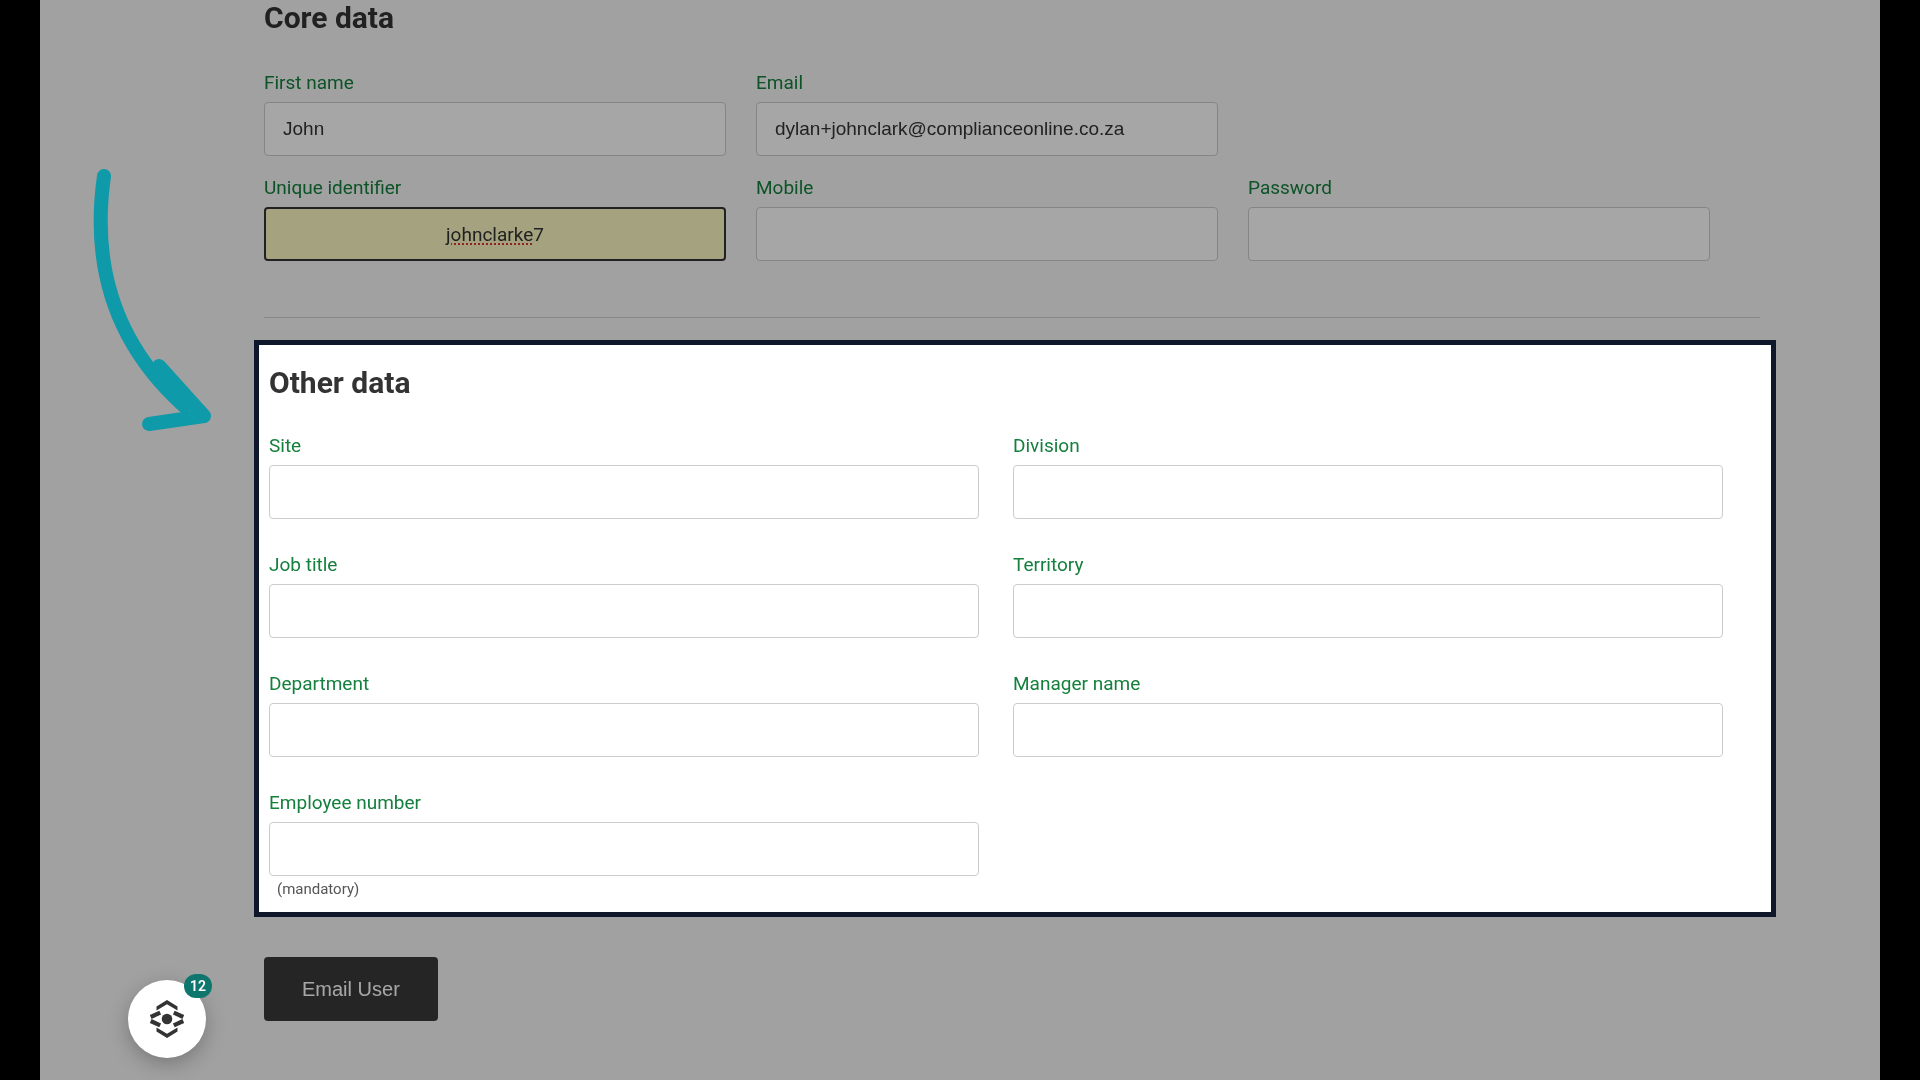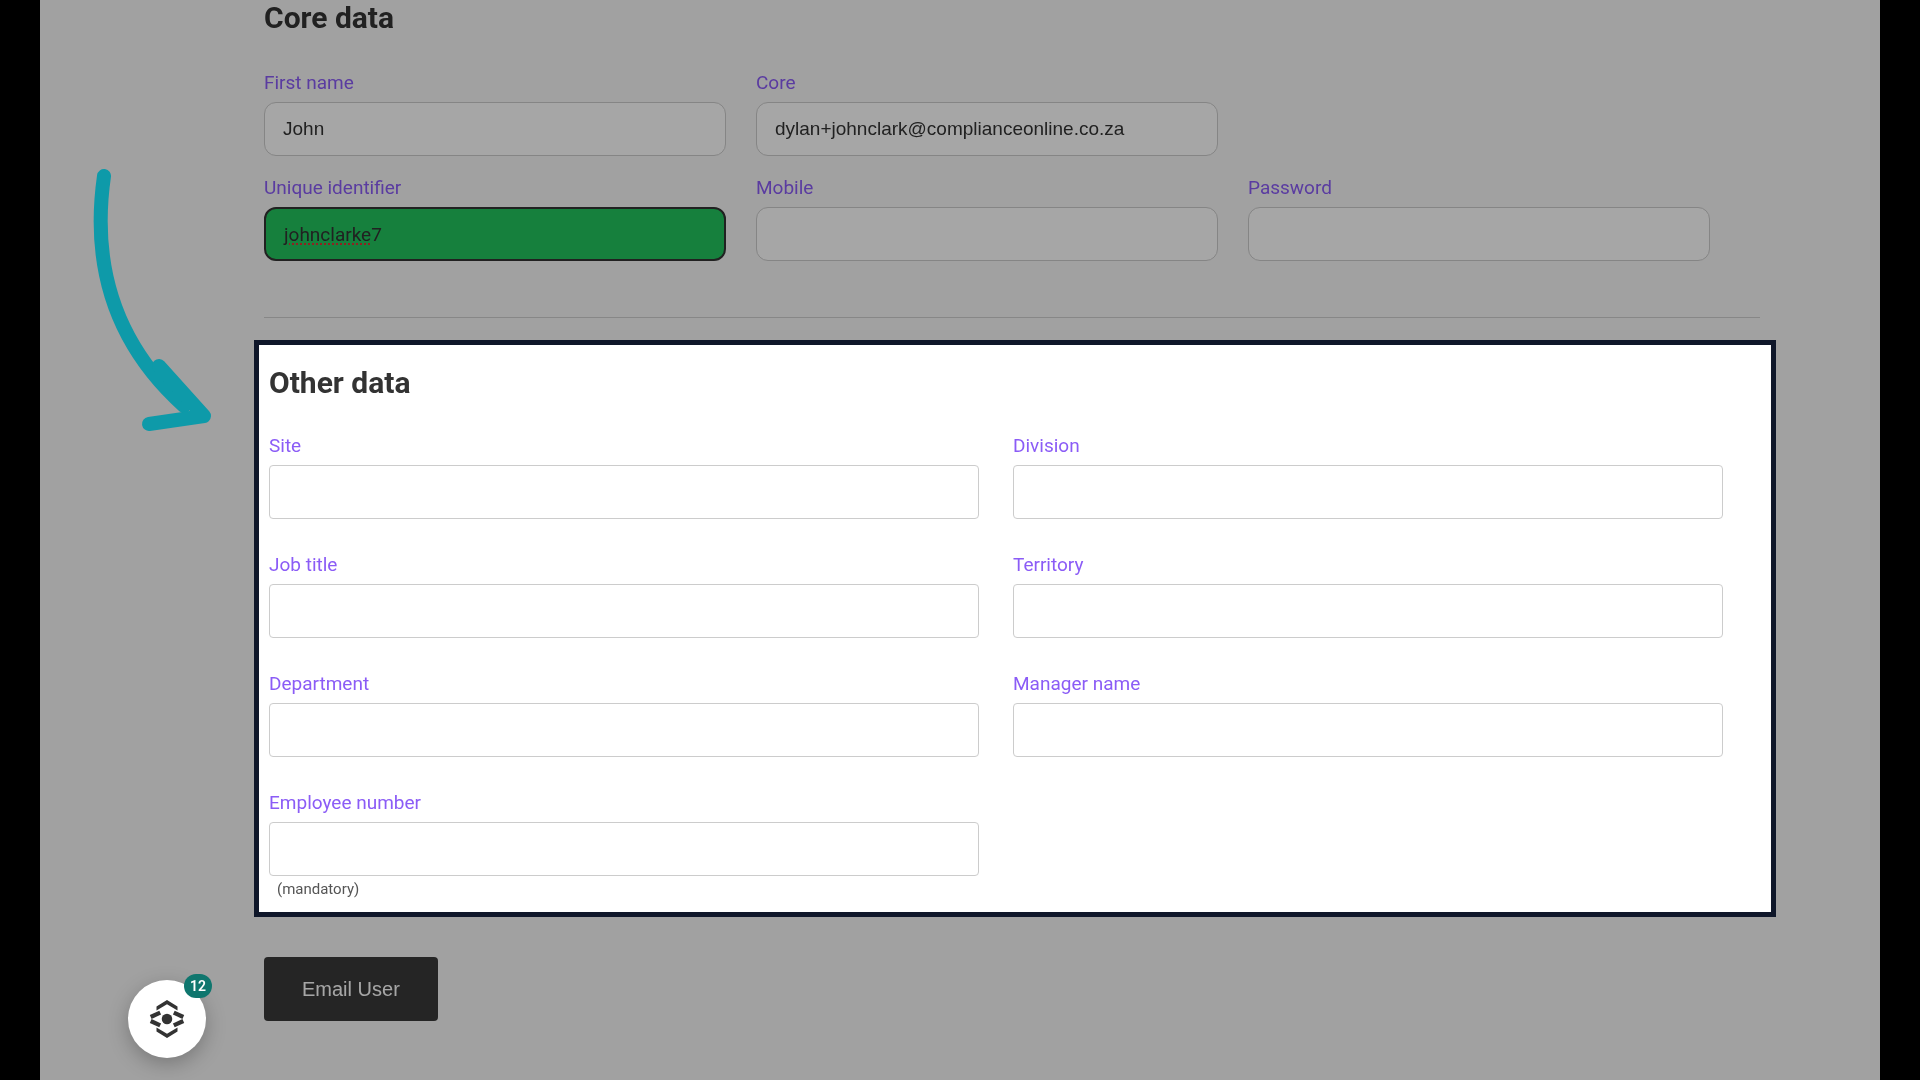--- a/index.html
+++ b/index.html
@@ -44,29 +44,29 @@
       margin-top: 0px;
     }
     .core-row {
       display: grid;
       grid-template-columns: repeat(3, 462px);
       gap: 30px;
       margin-bottom: 20px;
     }
     .field-label {
       font-size: 19px;
-      color: #8b5cf6;
+      color: #15803d;
       margin-bottom: 8px;
       display: block;
     }
     .text-input {
       width: 100%;
       height: 54px;
       border: 1px solid #ccc;
-      border-radius: 12px;
+      border-radius: 4px;
       padding: 0 18px;
       font-size: 19px;
       color: #333;
       background: #fff;
     }
     .text-input.focused {
       border: 2px solid #333;
     }
     .spellcheck {
       text-decoration: underline dotted #d33;
@@ -190,29 +190,29 @@
   <div class="content">
 
     <h2 class="section-title">Core data</h2>
 
     <div class="core-row">
       <div>
         <label class="field-label">First name</label>
         <input class="text-input" type="text" value="John" style="">
       </div>
       <div>
-        <label class="field-label">Core</label>
+        <label class="field-label">Email</label>
         <input class="text-input" type="text" value="dylan+johnclark@complianceonline.co.za" style="">
       </div>
     </div>
 
     <div class="core-row">
       <div>
         <label class="field-label">Unique identifier</label>
-        <div class="text-input focused" style="display:flex;align-items:center;background:#22c55e;">
+        <div class="text-input focused" style="display:flex;align-items:center;background:#fef9c3;justify-content:center;">
           <span class="spellcheck">johnclarke</span>
             <span>7</span>
         </div>
       </div>
       <div>
         <label class="field-label">Mobile</label>
         <input class="text-input" type="text" value="" style="">
       </div>
       <div>
         <label class="field-label">Password</label>

